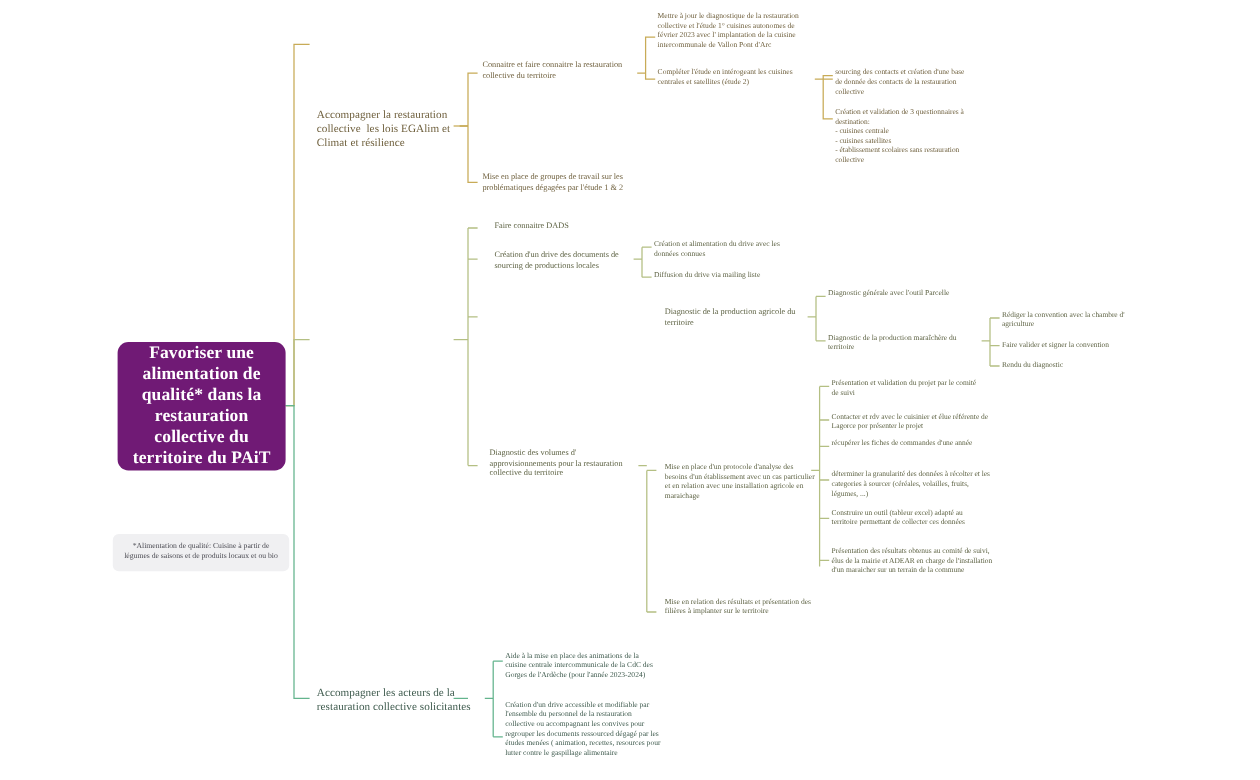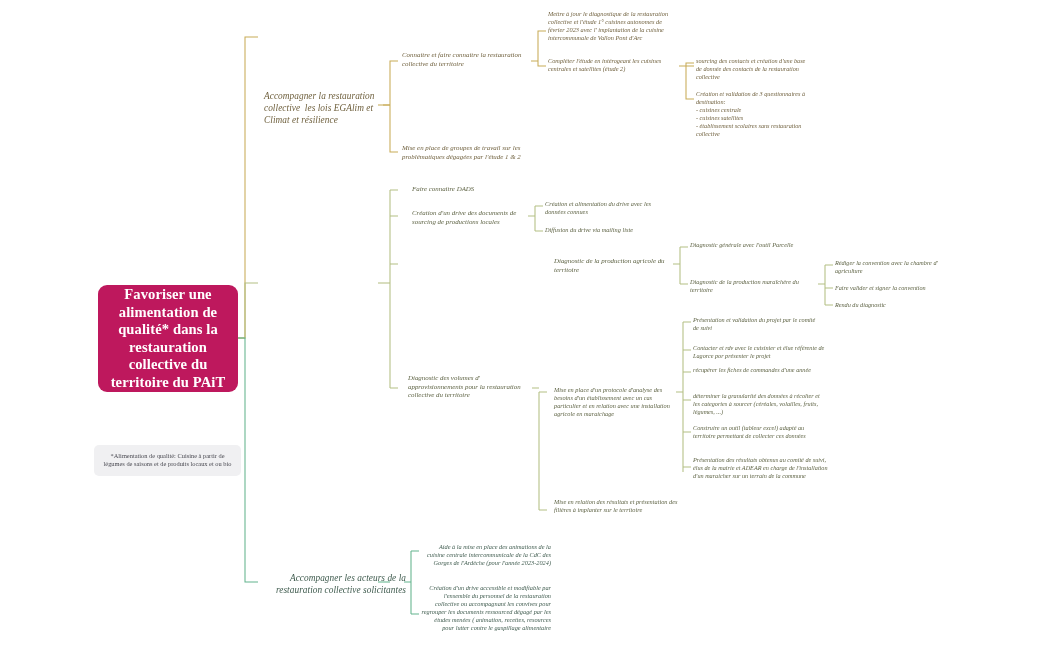--- a/index.html
+++ b/index.html
@@ -5,26 +5,26 @@
   html,body{margin:0;padding:0;}
   body{
     width:1050px;height:650px;
     background:#ffffff;
     font-family:"Liberation Serif", serif;
     overflow:hidden;
     position:relative;
   }
   #map{position:absolute;left:0;top:0;width:1050px;height:650px;}
   .node{position:absolute;box-sizing:border-box;}
-  .txt{position:absolute;box-sizing:border-box;white-space:pre-wrap;font-style:italic;}
+  .txt{position:absolute;box-sizing:border-box;white-space:pre-wrap;}
 
   
   #root-node{
     left:98px;top:285px;width:140px;height:107px;
-    background:#be185d;
+    background:#701a75;
     border-radius:9px;
     color:#ffffff;
     display:flex;align-items:center;justify-content:center;
     text-align:center;
     font-size:14.6px;line-height:17.5px;
     font-weight:700;
     padding:4px 7px;
     letter-spacing:.1px;
   }
   
@@ -39,21 +39,21 @@
   }
 
   
   .lvl1{font-size:9.3px;line-height:12px;letter-spacing:.05px;}
   .lvl2{font-size:6.9px;line-height:8.6px;}
   .lvl3{font-size:6.3px;line-height:8.1px;}
   .lvl4{font-size:6.2px;line-height:8.1px;}
 
   .c-gold{color:#6e5f3c;}
   .c-olive{color:#5e6344;}
-  .c-teal{color:#3f5b4e;text-align:right;}
+  .c-teal{color:#3f5b4e;}
 
   svg.lines{position:absolute;left:0;top:0;width:1050px;height:650px;pointer-events:none;}
   svg.lines path{fill:none;stroke-width:1.05px;}
 </style>
 </head>
 <body>
 
 <div id="map">
 
   <svg class="lines" viewBox="0 0 1050 650">

